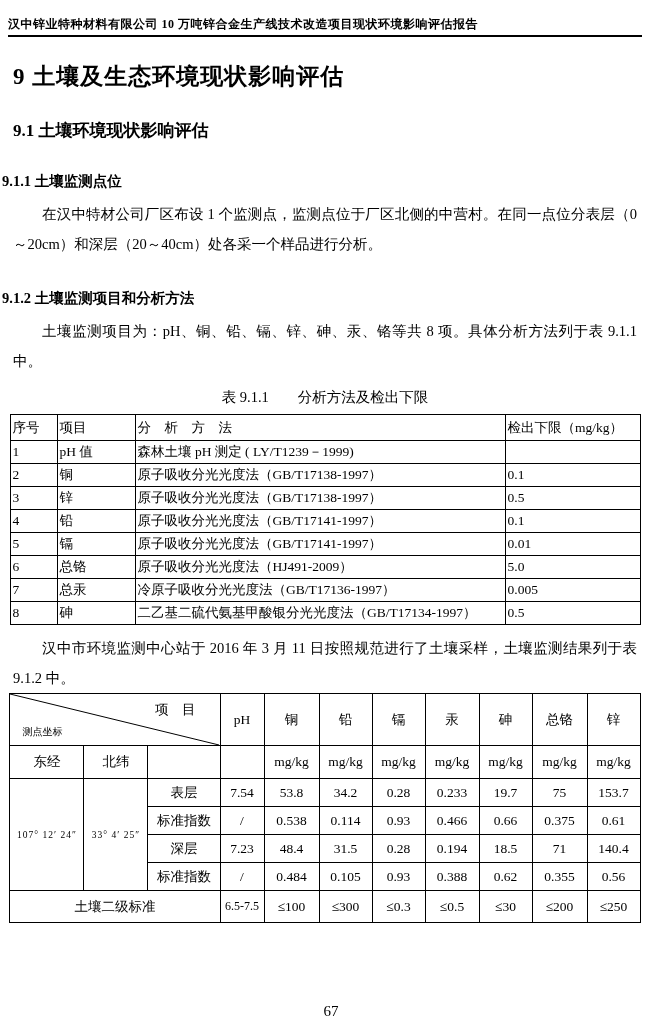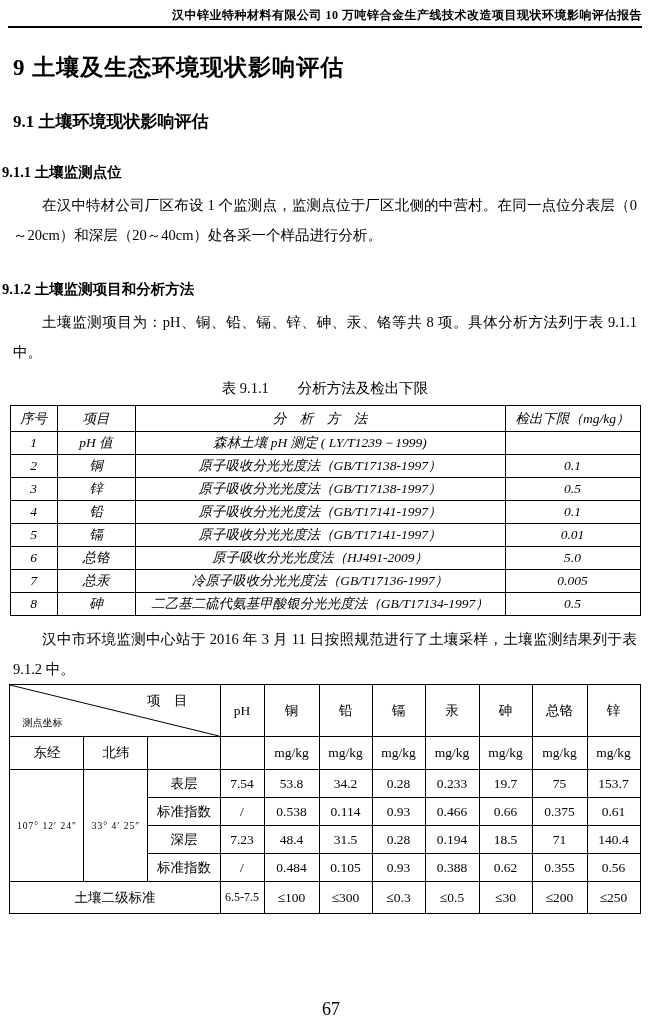--- a/index.html
+++ b/index.html
@@ -6,23 +6,23 @@
   .page {
     position:relative;
     width:650px; height:1028px;
     margin:0 auto;
     background:#ffffff;
     font-family:"Liberation Serif", serif;
     color:#000;
     overflow:hidden;
   }
   .doc-header {
-    margin:0 8px;
+    margin:9px 8px;
     padding:7px 0 2px;
-    text-align:right;
+    text-align:left;
     font-size:12px;
     font-weight:bold;
     border-bottom:2px solid #000;
     letter-spacing:0.5px;
   }
   .h1 {
     margin:24px 13px 0;
     font-size:23px;
     font-weight:bold;
     letter-spacing:1px;
@@ -45,42 +45,42 @@
     text-indent:2em;
   }
   .caption {
     margin:12px 0 7px;
     text-align:center;
     font-size:14.5px;
   }
   
   table { border-collapse:collapse; table-layout:fixed; }
   .t1 { width:630px; margin:0 auto; font-size:13.5px; }
-  .t1 td { border:1px solid #000; text-align:center; vertical-align:middle; padding:0 2px; height:22px; overflow:hidden;font-style:italic; }
+  .t1 td { border:1px solid #000; vertical-align:middle; padding:0 2px; height:22px; overflow:hidden; }
   .t1 tr.head td { height:25px; }
   
   .t2 { width:630px; margin:0 auto; font-size:13.5px; }
   .t2 td { border:1px solid #000; text-align:center; vertical-align:middle; padding:0 1px; overflow:hidden; }
   .t2 tr.rh1 td { height:51px; }
   .t2 tr.rh2 td { height:32px; }
   .t2 tr.rdata td { height:27px; }
   .t2 tr.rstd td { height:31px; }
   .diag-cell { position:relative; padding:0 !important; }
   .diag-svg { position:absolute; left:0; top:0; width:100%; height:100%; display:block; }
   .diag-svg line { stroke:#000; stroke-width:1; }
-  .diag-top { position:absolute; top:7px; right:32px; font-size:13.5px; }
+  .diag-top { position:absolute; top:7px; right:24px; font-size:13.5px; }
   .diag-bottom { position:absolute; bottom:6px; left:12px; font-size:10px; }
   .coord { font-size:9.5px; letter-spacing:1px; }
   .smallnum { font-size:12px; }
   .page-number {
     position:absolute;
     left:12px; right:0;
     bottom:8px;
     text-align:center;
-    font-size:18px;
+    font-size:15px;
   }
 </style>
 </head>
 <body>
 
 <div class="page">
 
   <div class="doc-header">汉中锌业特种材料有限公司 10 万吨锌合金生产线技术改造项目现状环境影响评估报告</div>
 
   <div class="h1">9  土壤及生态环境现状影响评估</div>

